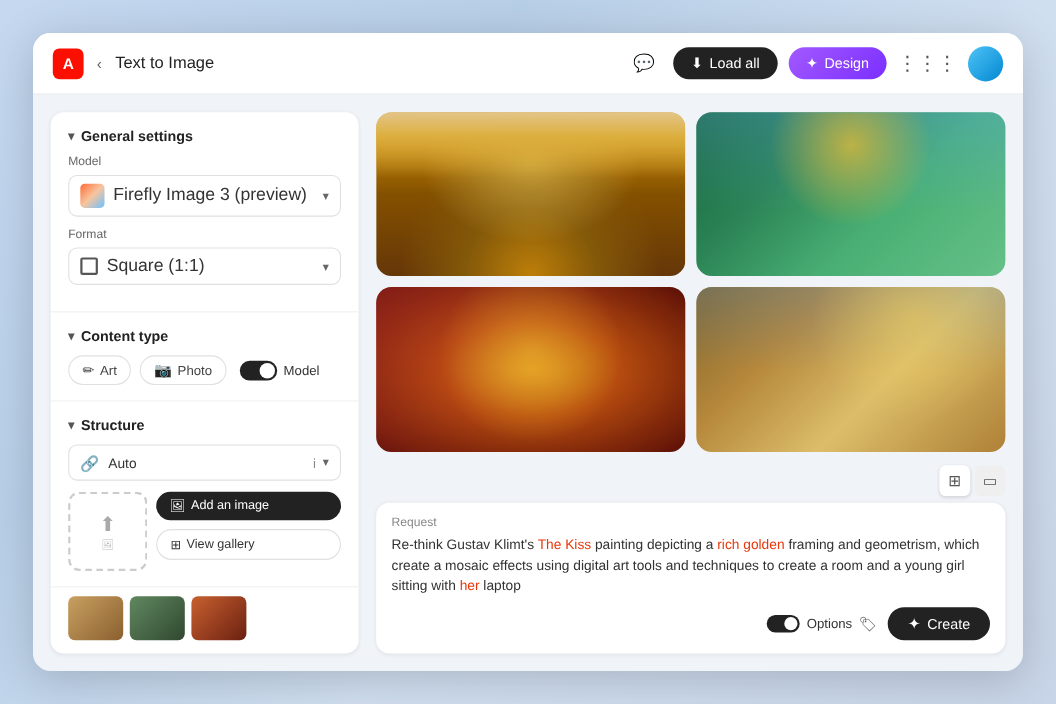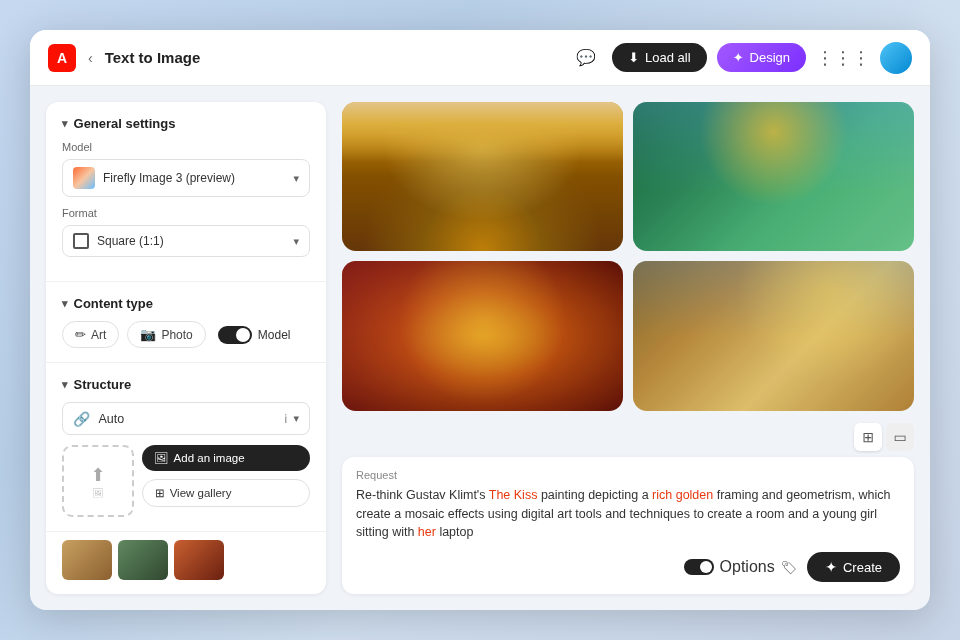--- a/index.html
+++ b/index.html
@@ -39,21 +39,21 @@
       background: #fa0f00;
       border-radius: 6px;
       display: flex; align-items: center; justify-content: center;
       color: white; font-weight: 900; font-size: 14px;
     }
     .back-btn {
       display: flex; align-items: center; gap: 4px;
       color: #444; cursor: pointer; font-size: 13px;
     }
     .back-chevron { font-size: 14px; color: #666; }
-    .header-title { font-size: 15px; font-weight: 700; color: #222; }
+    .header-title { font-size: 15px; font-weight: 400; color: #222; }
     .header-spacer { flex: 1; }
     .header-actions { display: flex; align-items: center; gap: 10px; }
     .icon-btn {
       width: 32px; height: 32px;
       display: flex; align-items: center; justify-content: center;
       border-radius: 50%; cursor: pointer; color: #555; font-size: 16px;
       border: none; background: none;
     }
     .load-all-btn {
       background: #222;
@@ -122,21 +122,21 @@
     .dropdown {
       display: flex; align-items: center;
       border: 1px solid #e0e0e0;
       border-radius: 8px;
       padding: 7px 10px;
       cursor: pointer;
       background: #fff;
       justify-content: space-between;
       margin-bottom: 10px;
     }
-    .dropdown-left { display: flex; align-items: center; gap: 8px; font-size: 12px; color: #333; }
+    .dropdown-left { display: flex; align-items: center; gap: 8px; font-size: 16px; color: #333; }
     .model-thumb {
       width: 22px; height: 22px; border-radius: 4px;
       background: linear-gradient(135deg, #ff6b35, #f7c59f, #6bbfff);
       flex-shrink: 0;
     }
     .dropdown-chevron { font-size: 11px; color: #666; }
     .format-icon {
       width: 16px; height: 16px; border: 2px solid #555; border-radius: 2px;
       flex-shrink: 0;
     }
@@ -303,21 +303,21 @@
     .options-track {
       width: 30px; height: 16px;
       background: #222; border-radius: 8px;
       position: relative; cursor: pointer;
     }
     .options-thumb {
       width: 12px; height: 12px;
       background: #fff; border-radius: 50%;
       position: absolute; top: 2px; right: 2px;
     }
-    .options-label { font-size: 16px; color: #333; }
+    .options-label { font-size: 12px; color: #333; }
     .options-icon { font-size: 13px; color: #555; }
     .create-btn {
       background: #222; color: #fff;
       border: none; border-radius: 20px;
       padding: 7px 18px; font-size: 13px; font-weight: 500;
       cursor: pointer; display: flex; align-items: center; gap: 6px;
     }
     .create-icon { font-size: 14px; }
     
     .thumb-row {

